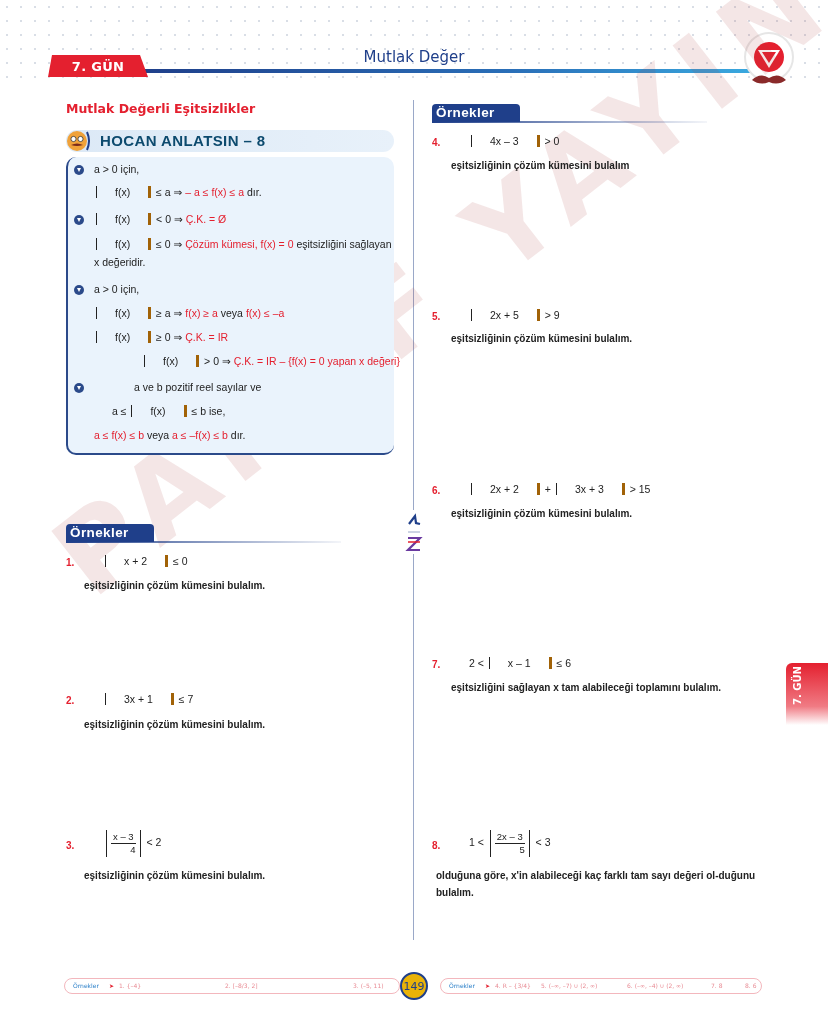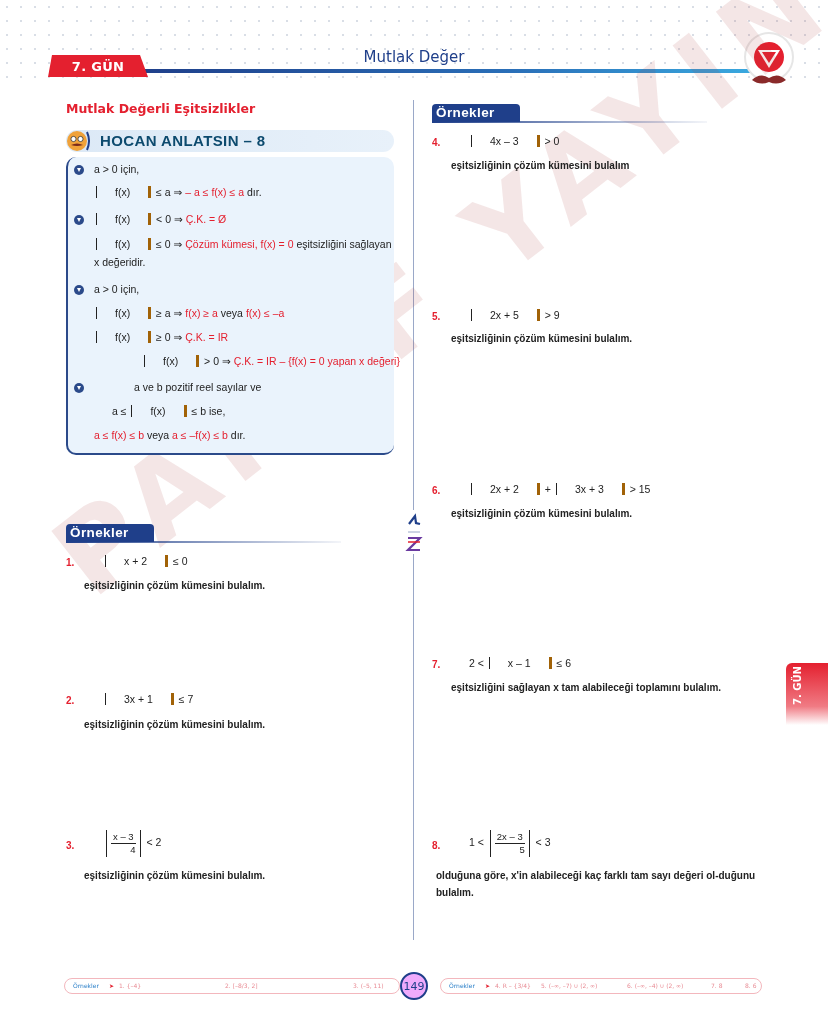--- a/index.html
+++ b/index.html
@@ -72,21 +72,21 @@
 
   .center-logo { position: absolute; left: 405px; top: 510px; width: 18px; height: 44px; background: #fff; }
 
   
   .foot-pill { position: absolute; top: 978px; height: 16px; border: 1px solid #f3b7bd; border-radius: 8px;
     font-family: "DejaVu Sans", sans-serif; font-size: 6px; color: #e88c95; }
   .foot-pill span { position: absolute; top: 3px; white-space: nowrap; }
   .foot-pill .lbl { color: #2a7fc8; }
   .foot-pill .arr { color: #e4202f; }
   .page-num { position: absolute; left: 400px; top: 972px; width: 28px; height: 28px; border: 2px solid #1f3f8a;
-    border-radius: 50%; background: #f0abfc; font-family: "DejaVu Sans", sans-serif; font-size: 11px; color: #1f3f8a;
+    border-radius: 50%; background: #eab308; font-family: "DejaVu Sans", sans-serif; font-size: 11px; color: #1f3f8a;
     display: flex; align-items: center; justify-content: center; }
 </style>
 </head>
 <body>
 
 <div class="dots"></div>
 
 <div class="hdr-line"></div>
 <div class="day-tab">7. GÜN</div>
 <div class="hdr-title">Mutlak Değer</div>

